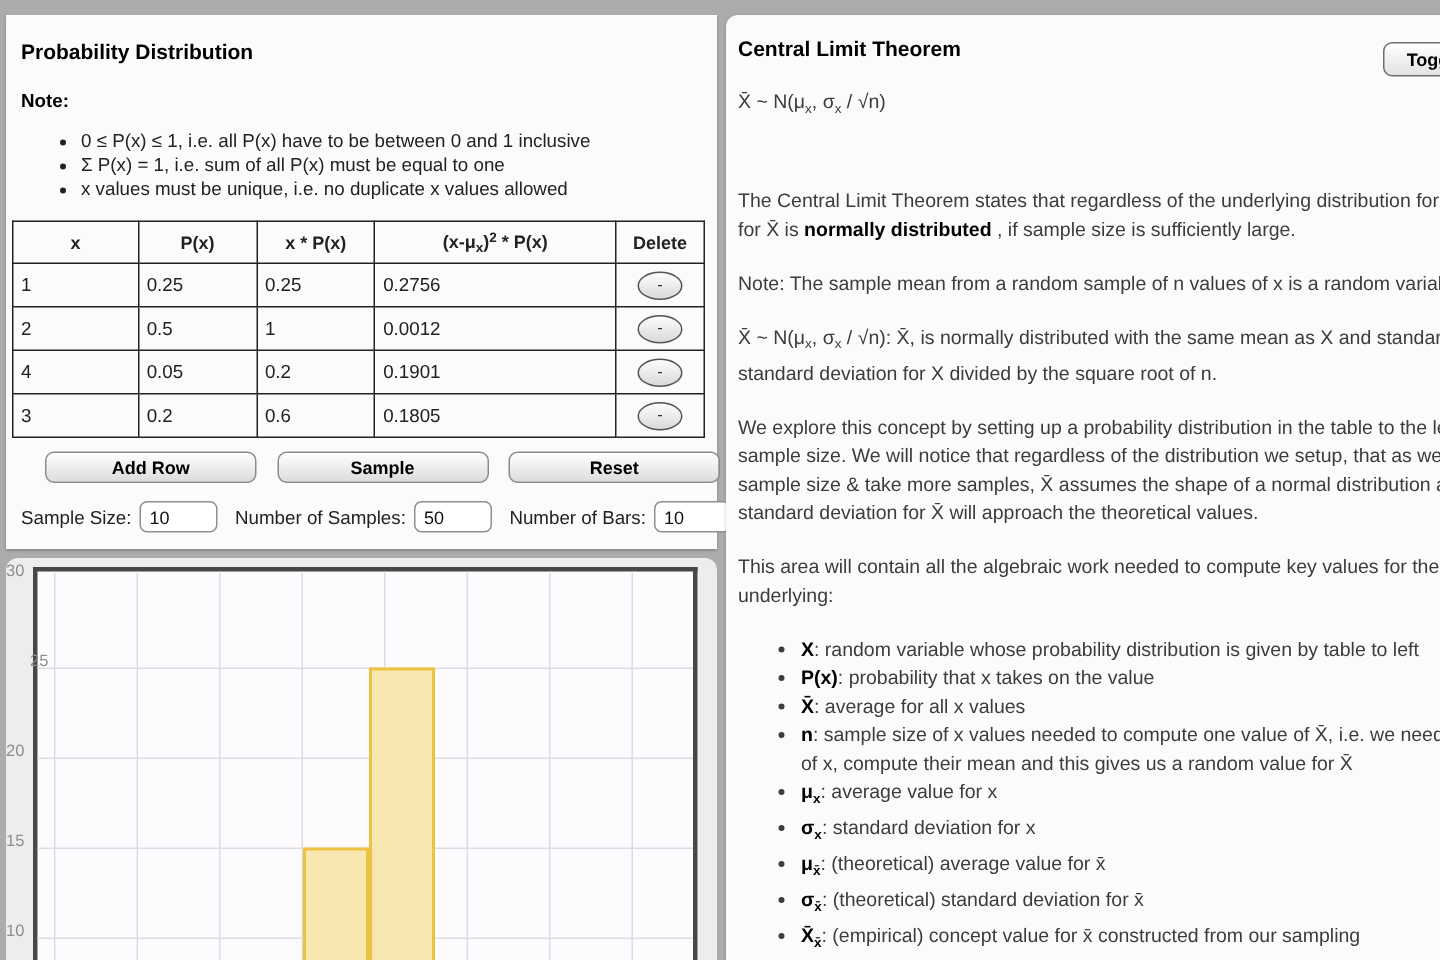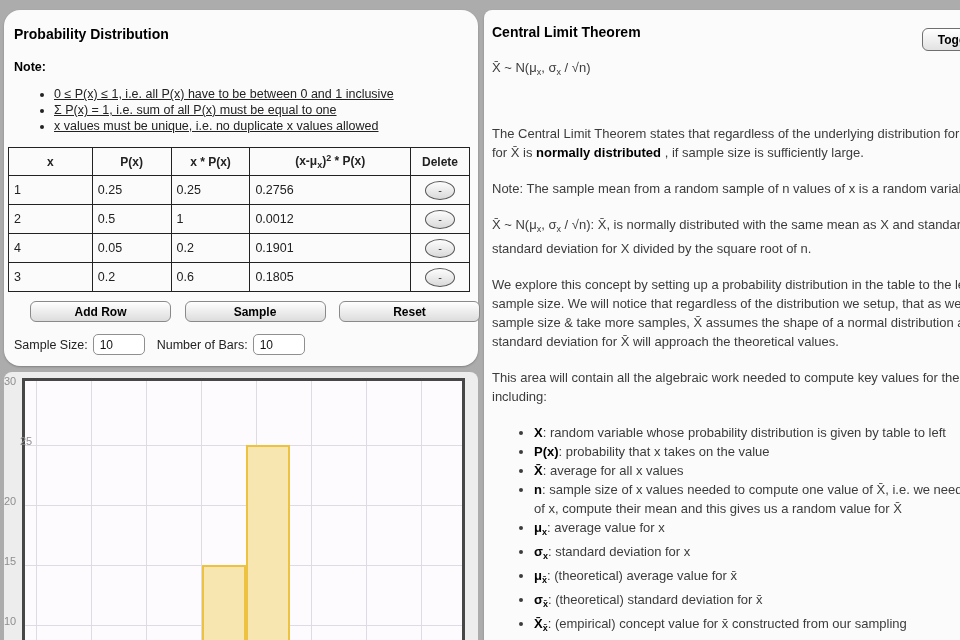--- a/index.html
+++ b/index.html
@@ -6,29 +6,29 @@
   html,body { width:960px; height:640px; overflow:hidden; }
   body {
     background:#acacac;
     font-family:"Liberation Sans", sans-serif;
     position:relative;
     color:#222;
   }
   .card {
     position:absolute;
     background:#fbfbfb;
-    border-radius:16px;
+    border-radius:0;
     box-shadow:0 1px 2px rgba(0,0,0,0.25);
   }
   
   #left-card { left:4px; top:10px; width:474px; height:356px; padding:0 10px; }
   .panel-title { font-size:14px; font-weight:bold; color:#000; margin-top:16px; }
   .note-label { font-size:12.5px; font-weight:bold; color:#000; margin-top:18px; }
   .notes-list { margin:12px 0 0 0; padding-left:40px; font-size:12.5px; color:#222; }
-  .notes-list li { line-height:16px;text-decoration:underline; }
+  .notes-list li { line-height:16px; }
   
   #prob-table { border-collapse:collapse; margin-top:13px; margin-left:-6px; width:462px;
                 font-size:12.5px; background:#fbfbfb; }
   #prob-table th, #prob-table td { border:1px solid #222; }
   #prob-table th { font-weight:bold; text-align:center; height:28px; font-size:12px; }
   #prob-table td { height:29px; padding-left:5px; text-align:left; }
   #prob-table td.del-cell { text-align:center; padding-left:0; }
   .col-x{width:84px}.col-px{width:79px}.col-xpx{width:79px}.col-var{width:161px}.col-del{width:59px}
   .del-btn {
     width:30px; height:19px; border-radius:50%;
@@ -144,20 +144,24 @@
   <div class="btn-row">
     <button class="action-btn">Add Row</button>
     <button class="action-btn">Sample</button>
     <button class="action-btn">Reset</button>
   </div>
 
   <div class="controls-row">
       <span class="ctl">
         <label>Sample Size:</label>
         <input value="10" style="">
+      </span>
+      <span class="ctl">
+        <label>Number of Samples:</label>
+        <input value="50" style="">
       </span>
       <span class="ctl">
         <label>Number of Bars:</label>
         <input value="10" style="">
       </span>
     </div>
 </div>
 
 <div id="chart-card" class="card">
   <div id="plot">
@@ -201,21 +205,21 @@
         <div class="line"><span>standard deviation for X divided by the square root of n.</span></div>
       </div>
       <div class="pblock">
         <div class="line"><span>We explore this concept by setting up a probability distribution in the table to the left and sp</span></div>
         <div class="line"><span>sample size. We will notice that regardless of the distribution we setup, that as we increase</span></div>
         <div class="line"><span>sample size &amp; take more samples, X̄ assumes the shape of a normal distribution and the me</span></div>
         <div class="line"><span>standard deviation for X̄ will approach the theoretical values.</span></div>
       </div>
       <div class="pblock">
         <div class="line"><span>This area will contain all the algebraic work needed to compute key values for the linear regr</span></div>
-        <div class="line"><span>including:</span></div>
+        <div class="line"><span>underlying:</span></div>
       </div>
     </div>
 
   <ul class="rp-bullets">
       <li>
         <div class="line"><span class="b">X</span><span>: random variable whose probability distribution is given by table to left</span></div>
       </li>
       <li>
         <div class="line"><span class="b">P(x)</span><span>: probability that x takes on the value</span></div>
       </li>

